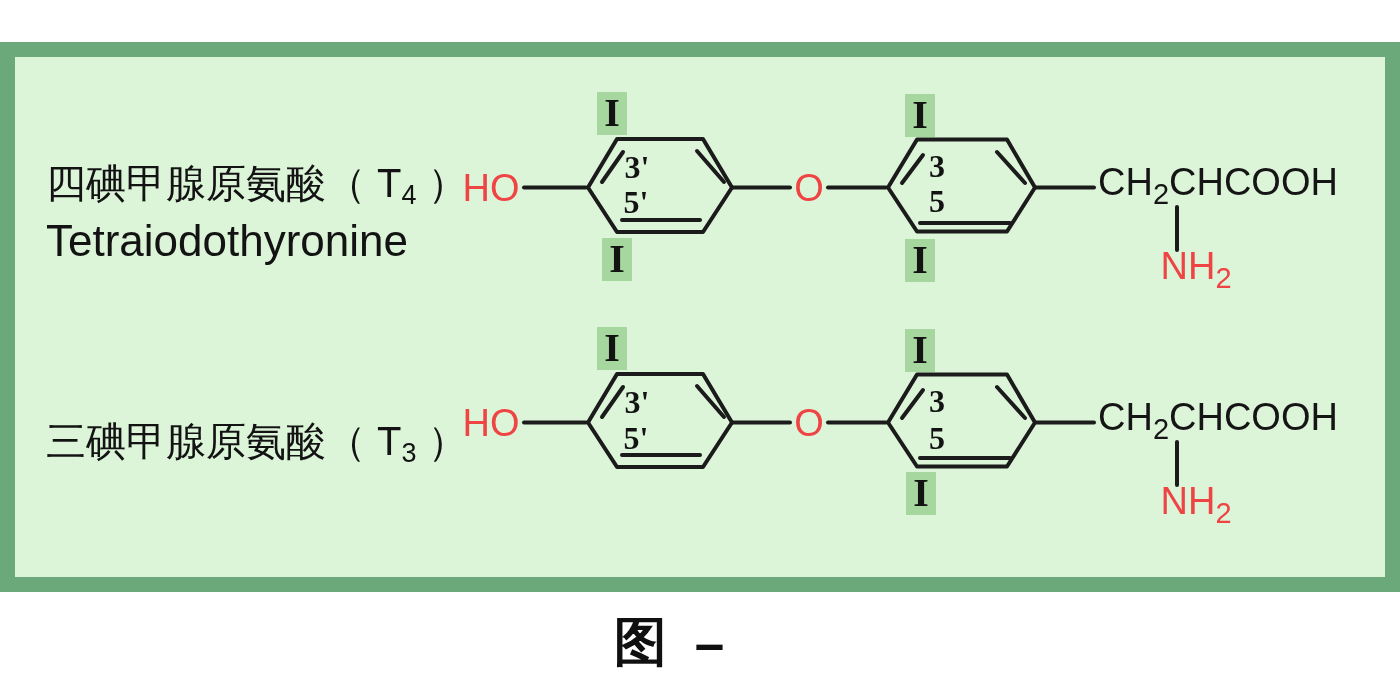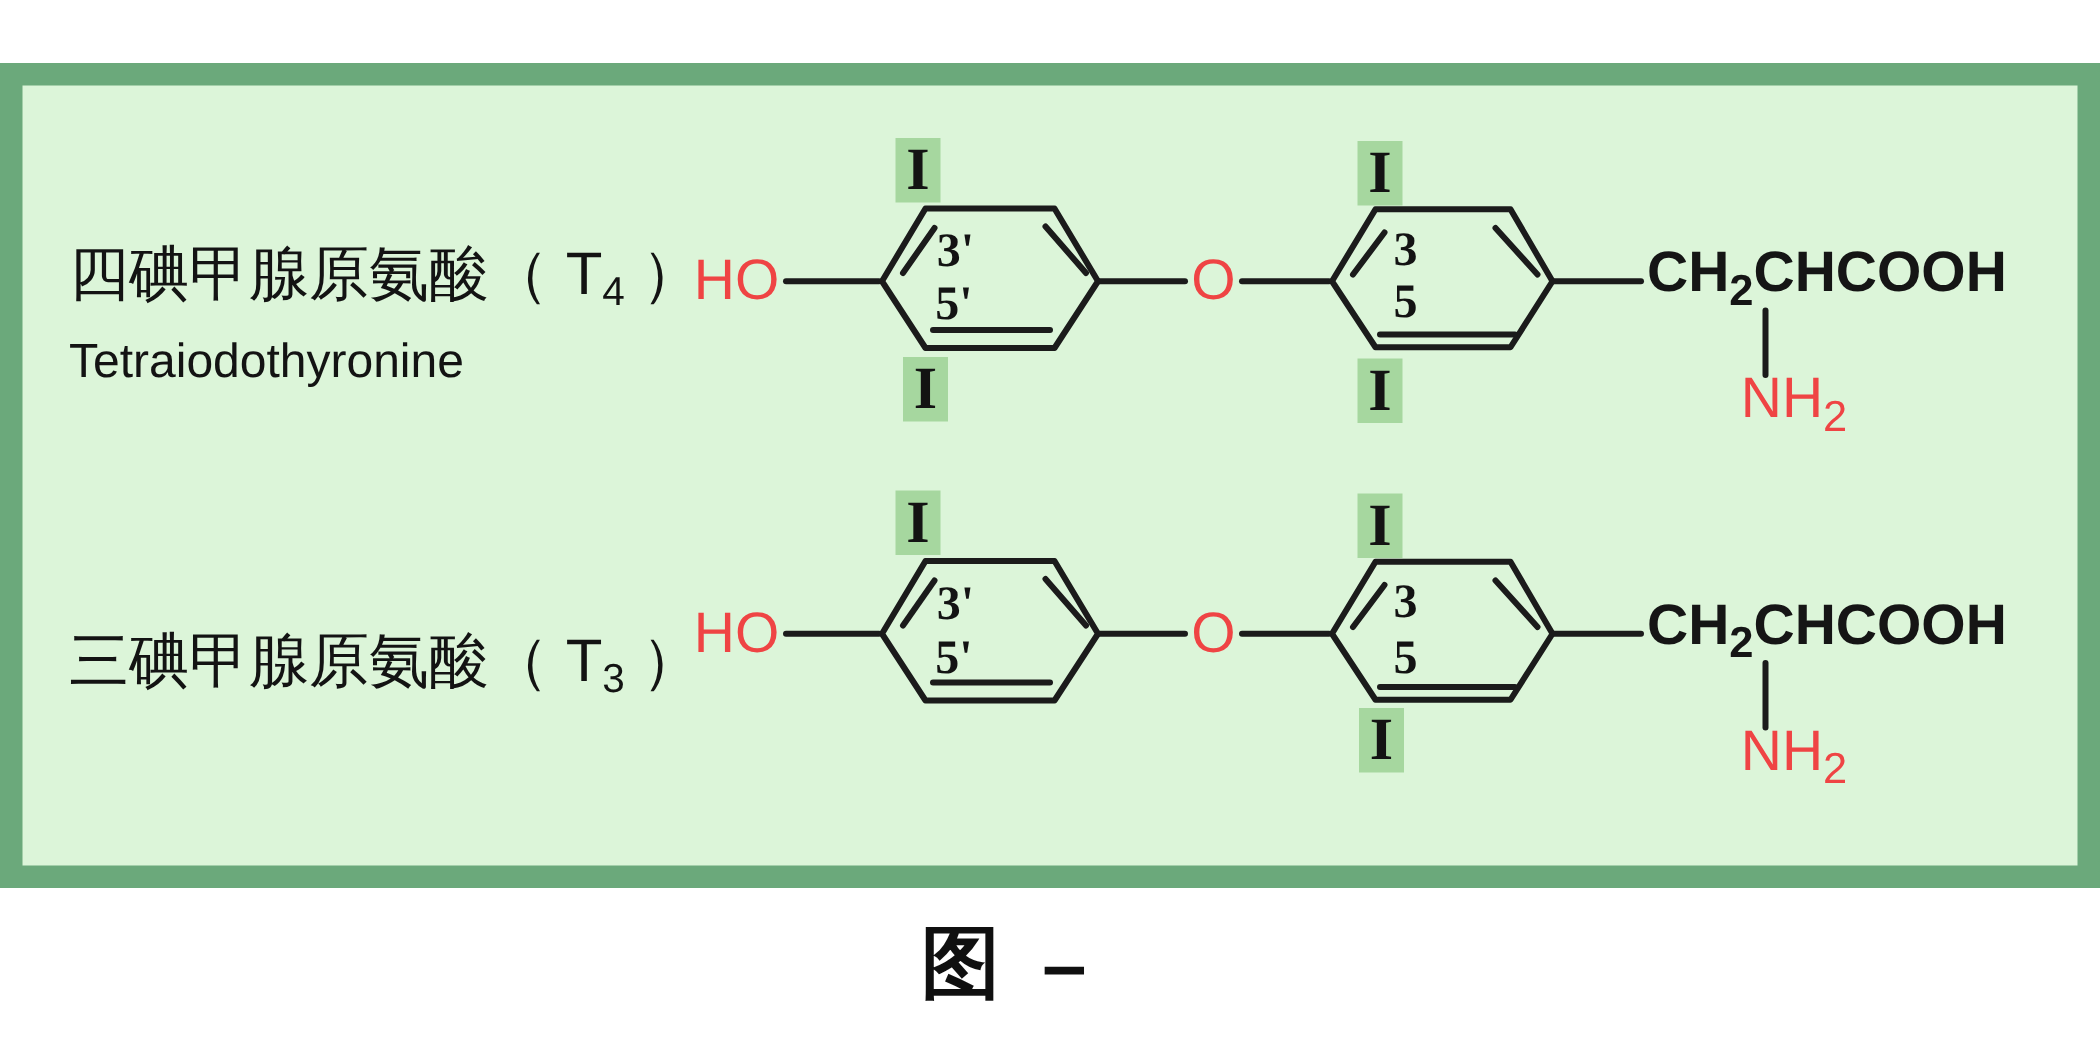--- a/index.html
+++ b/index.html
@@ -22,26 +22,26 @@
   .num{
     position:absolute;transform:translate(-50%,-50%);
     font-family:"Liberation Serif",serif;font-weight:bold;font-size:32px;color:#131313;white-space:nowrap;
   }
   .formula{
     position:absolute;transform:translate(-50%,-50%);
     font-size:38px;color:#ef4444;white-space:nowrap;
   }
   .chain{
     position:absolute;transform:translateY(-50%);
-    font-size:38px;color:#151515;white-space:nowrap;font-weight:bold;
+    font-size:38px;color:#151515;white-space:nowrap;
   }
   .s{font-size:29px;vertical-align:-9px;}
   .mlabel{position:absolute;left:46px;color:#131313;white-space:nowrap;}
   .mlabel .cn{font-size:40px;line-height:47px;}
-  .mlabel .en{font-size:32px;line-height:44px;}
+  .mlabel .en{font-size:44px;line-height:44px;}
   .tsub{font-size:27px;vertical-align:-7px;}
   .caption{
     position:absolute;left:0;right:0;top:607px;height:72px;
     display:flex;align-items:center;justify-content:center;
     font-weight:bold;font-size:53px;color:#101010;white-space:nowrap;
   }
   .caption .dash{margin:0 62px 0 28px;}
 </style>
 </head>
 <body>

